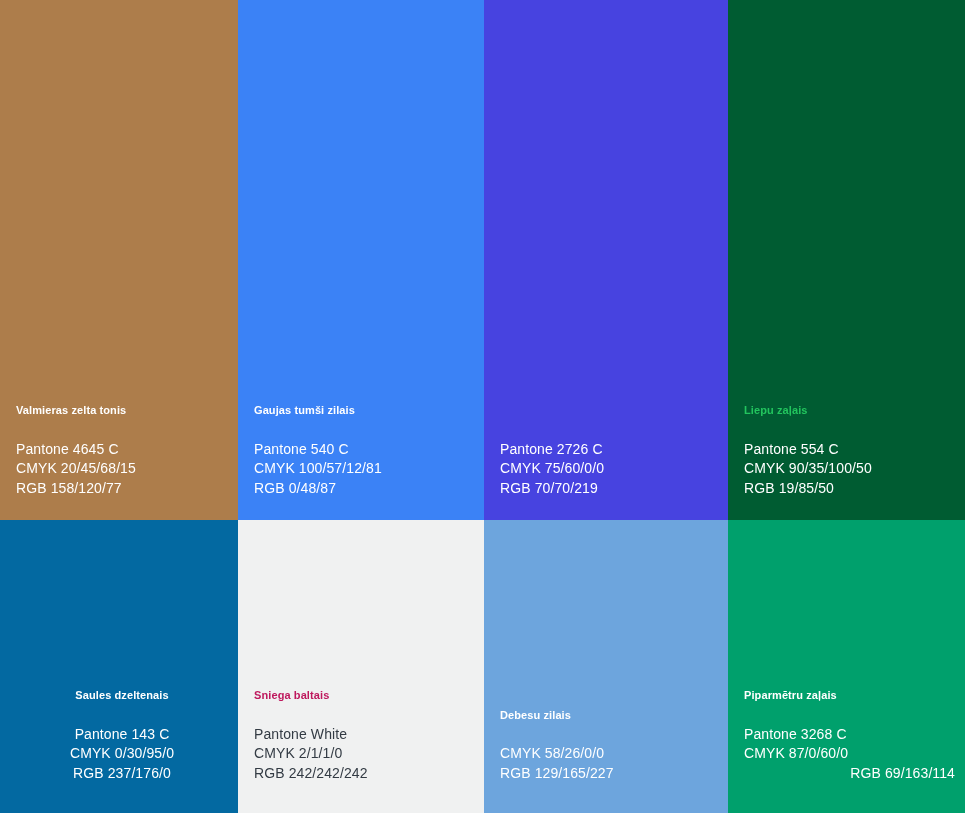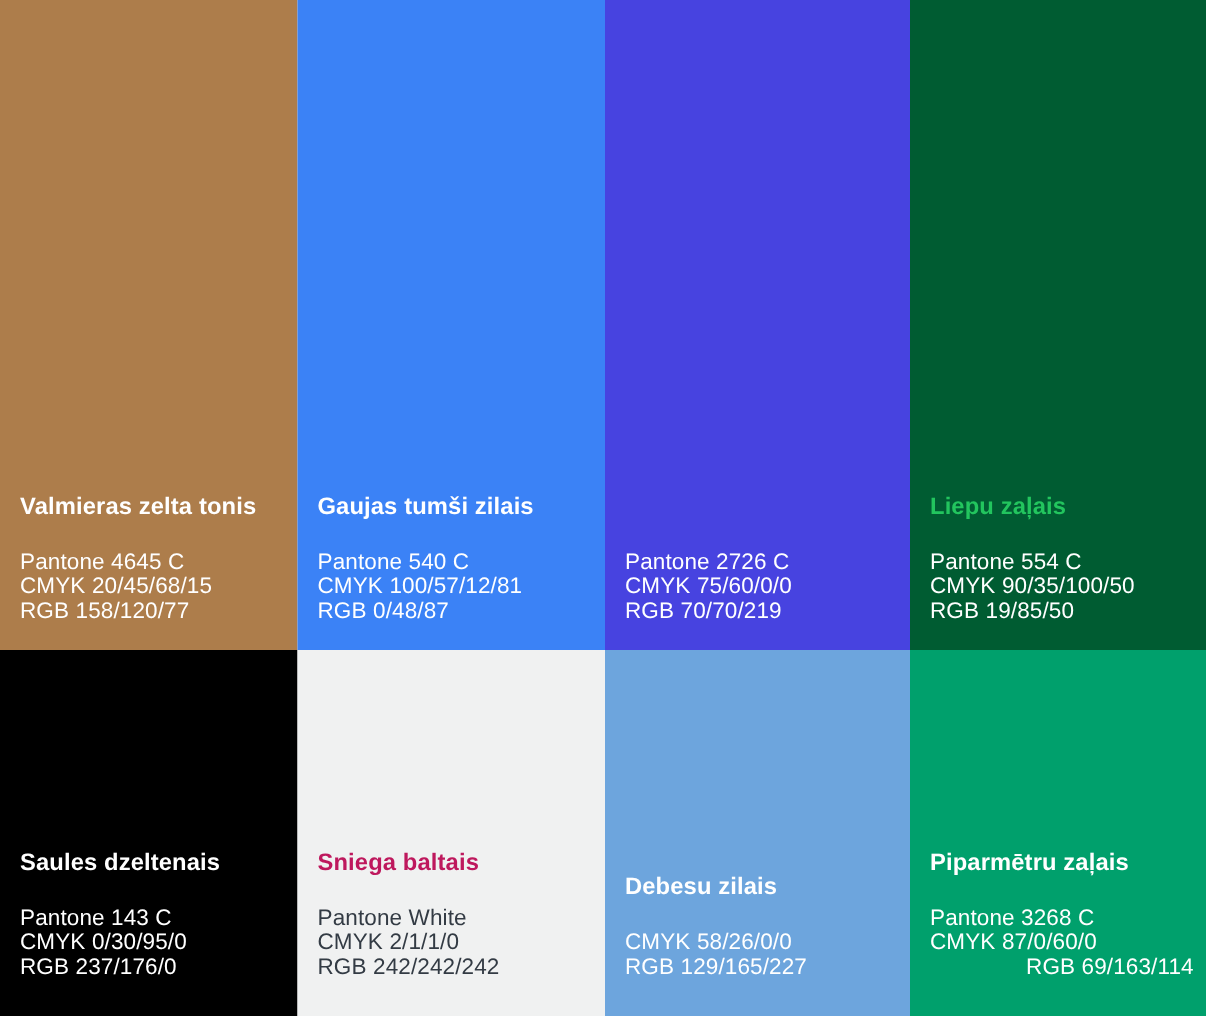--- a/index.html
+++ b/index.html
@@ -38,30 +38,30 @@
     padding-left: 16px;
     padding-right: 10px;
     padding-bottom: 22px;
   }
 
   .row-2 .swatch-inner {
     padding-bottom: 30px;
   }
 
   .swatch-name {
-    font-size: 19px;
+    font-size: 11px;
     font-weight: bold;
     line-height: 1.2;
     letter-spacing: 0.1px;
     margin: 0 0 22px 0;
     white-space: nowrap;
   }
 
   .spec-line {
-    font-size: 18px;
+    font-size: 14px;
     font-weight: normal;
     line-height: 19.5px;
     letter-spacing: 0.1px;
     white-space: nowrap;
   }
 
   
   .swatch.light .swatch-name,
   .swatch.light .spec-line {
     color: #333b44;
@@ -104,21 +104,21 @@
 
   <div class="swatch dark row-1" style="background-color: rgb(0, 92, 50);">
     <div class="swatch-inner">
       <div class="swatch-name" style="color: #22c55e;">Liepu zaļais</div>
       <div class="spec-line" style="color: rgb(255, 255, 255);">Pantone 554 C</div>
       <div class="spec-line" style="color: rgb(255, 255, 255);">CMYK 90/35/100/50</div>
       <div class="spec-line" style="color: rgb(255, 255, 255);">RGB 19/85/50</div>
     </div>
   </div>
 
-  <div class="swatch dark row-2" style="background-color: #000000;">
+  <div class="swatch dark row-2" style="background-color: #0369a1; text-align: center;">
     <div class="swatch-inner">
       <div class="swatch-name" style="color: rgb(255, 255, 255);">Saules dzeltenais</div>
       <div class="spec-line" style="color: rgb(255, 255, 255);">Pantone 143 C</div>
       <div class="spec-line" style="color: rgb(255, 255, 255);">CMYK 0/30/95/0</div>
       <div class="spec-line" style="color: rgb(255, 255, 255);">RGB 237/176/0</div>
     </div>
   </div>
 
   <div class="swatch light row-2" style="background-color: rgb(240, 241, 241);">
     <div class="swatch-inner">

